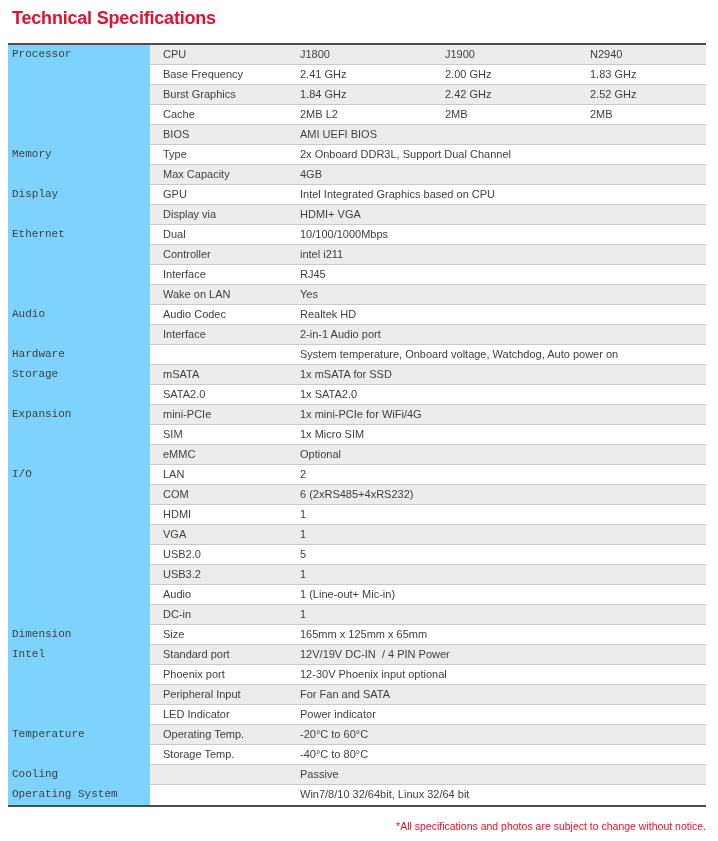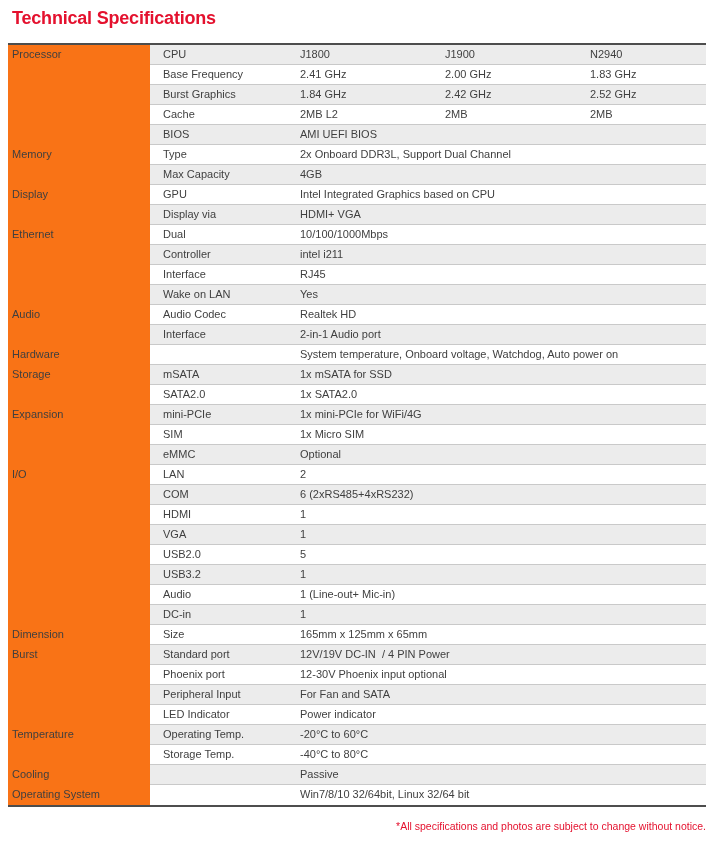--- a/index.html
+++ b/index.html
@@ -25,21 +25,22 @@
   .row { display: flex; height: 20px; }
   .cell {
     font-size: 11px;
     line-height: 19px;
     white-space: nowrap;
     overflow: hidden;
   }
   .cat {
     width: 142px;
     padding-left: 4px;
-    background: #f97316;
+    background: #7dd3fc;
+    font-family: Liberation Mono, monospace;
   }
   .right {
     flex: 1;
     display: flex;
     border-bottom: 1px solid #c9c9c9;
     background: #ffffff;
   }
   .row:last-child .right { border-bottom: none; }
   .row.shaded .right { background: #ececec; }
   .label { width: 145px; padding-left: 13px; }
@@ -271,21 +272,21 @@
         </div>
       </div>
       <div class="row">
         <div class="cell cat">Dimension</div>
         <div class="right">
           <div class="cell label">Size</div>
           <div class="cell value">165mm x 125mm x 65mm</div>
         </div>
       </div>
       <div class="row shaded">
-        <div class="cell cat">Burst</div>
+        <div class="cell cat">Intel</div>
         <div class="right">
           <div class="cell label">Standard port</div>
           <div class="cell value">12V/19V DC-IN &nbsp;/ 4 PIN Power</div>
         </div>
       </div>
       <div class="row">
         <div class="cell cat"></div>
         <div class="right">
           <div class="cell label">Phoenix port</div>
           <div class="cell value">12-30V Phoenix input optional</div>

